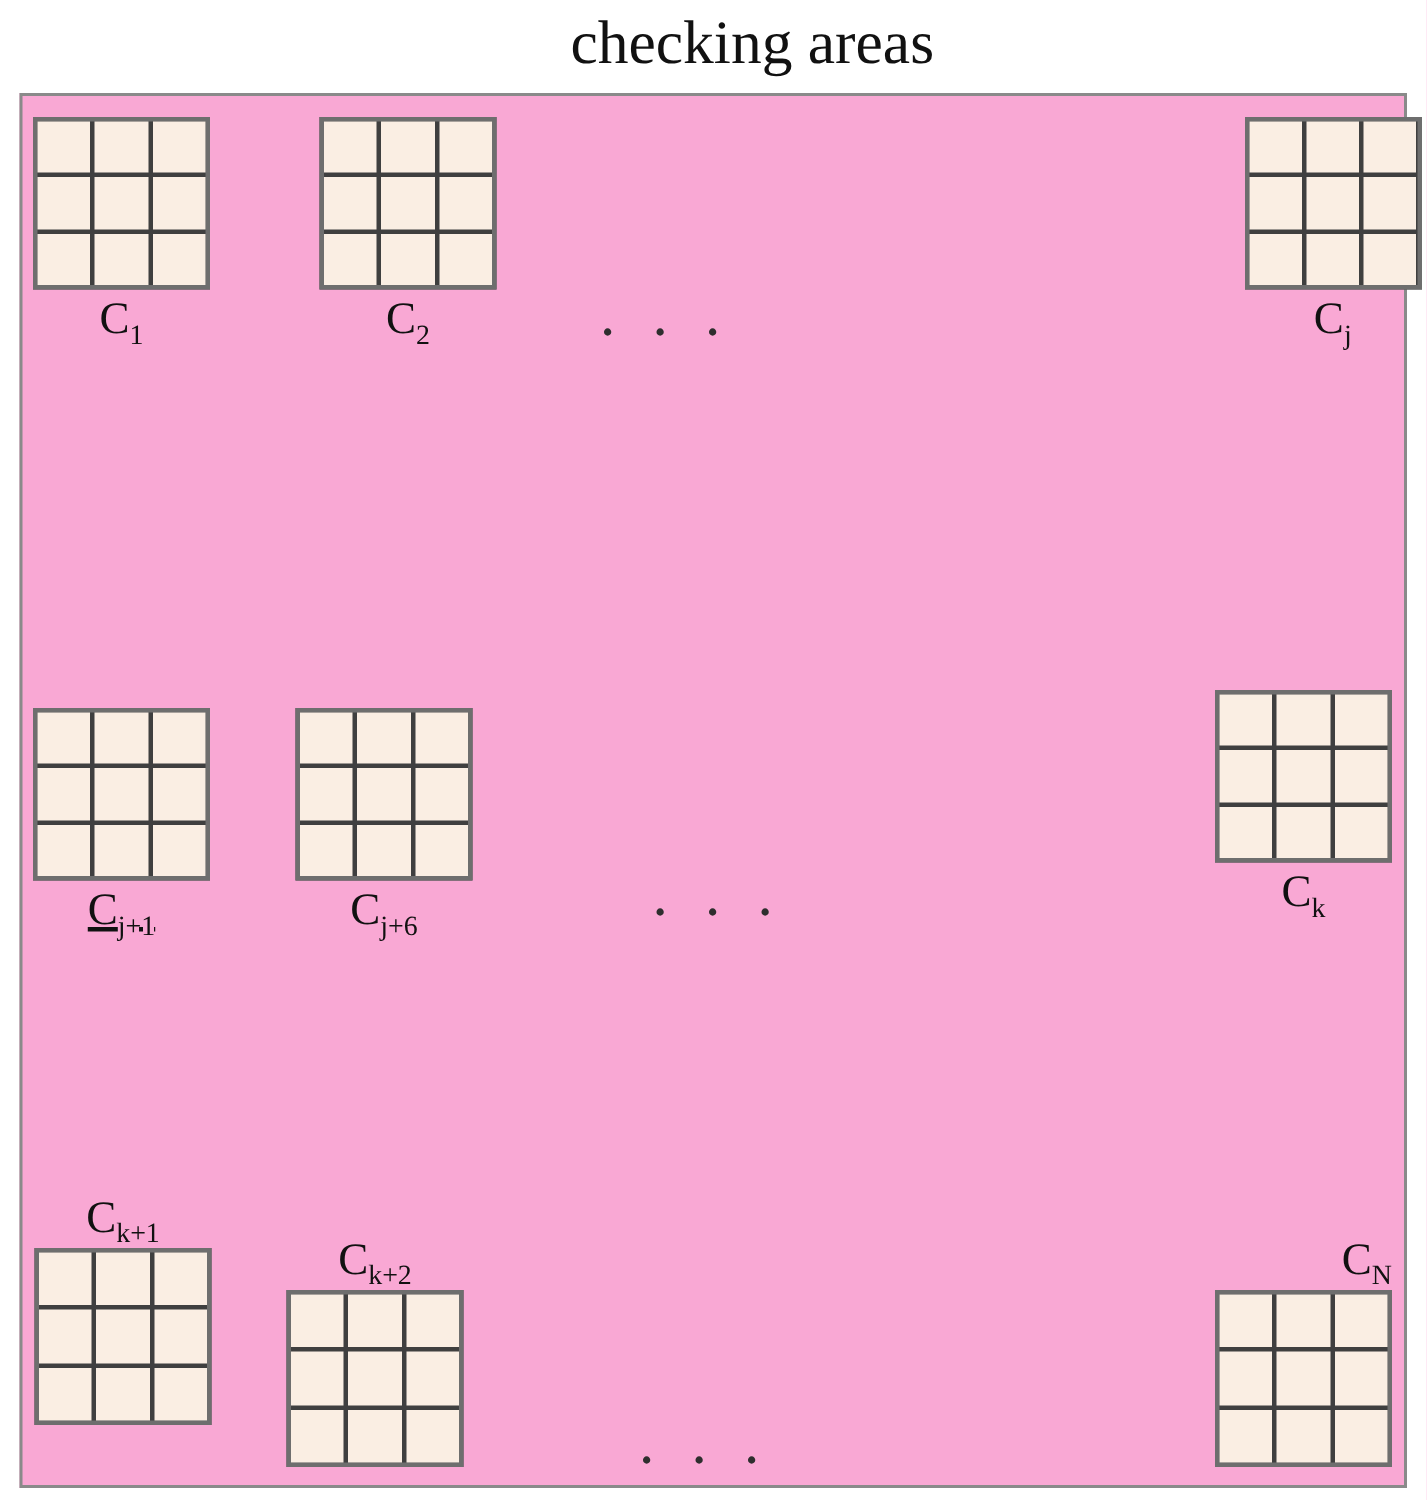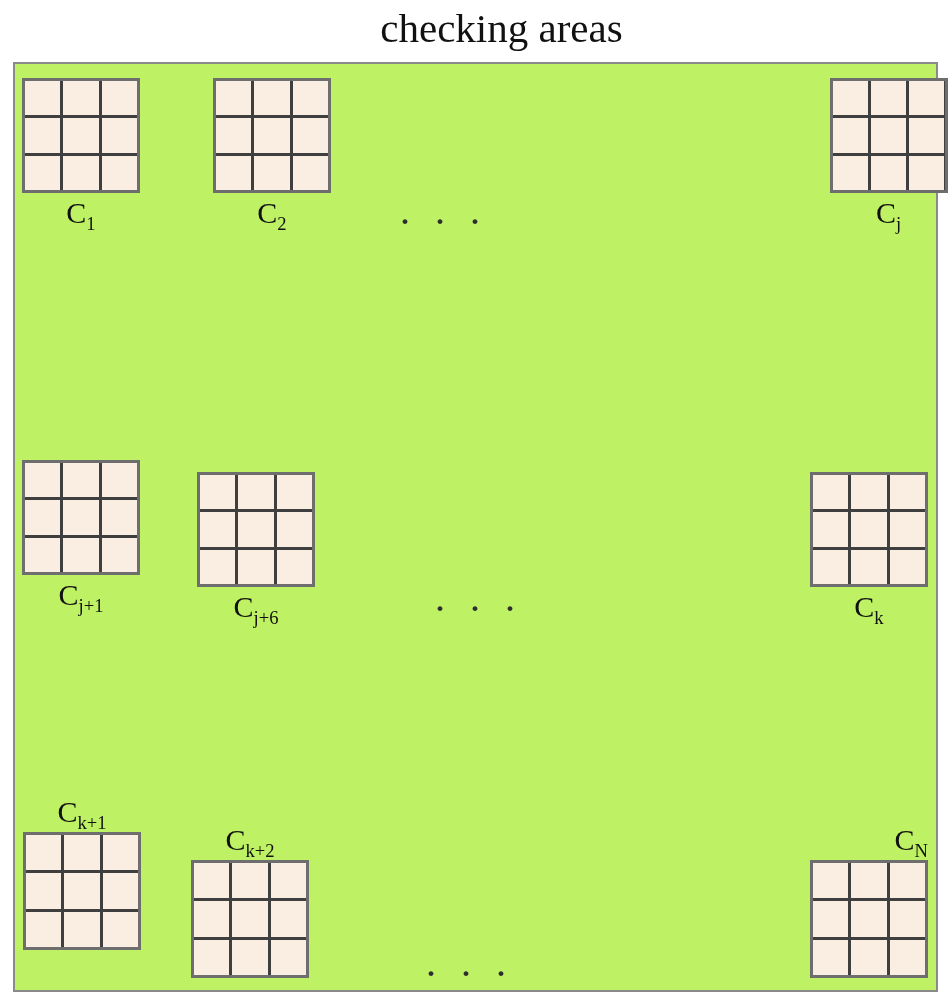--- a/index.html
+++ b/index.html
@@ -34,21 +34,21 @@
     color: var(--text);
     white-space: nowrap;
   }
   .outer-box {
     position: absolute;
     left: 13px;
     top: 62px;
     width: 925px;
     height: 930px;
     border: 2px solid var(--box-border);
-    background: #bef264;
+    background: #f9a8d4;
   }
   .unit {
     position: absolute;
     width: 118px;
     display: flex;
     flex-direction: column;
     align-items: center;
   }
   .mini-grid {
     width: 118px;
@@ -135,21 +135,21 @@
           <div class="cell"></div>
           <div class="cell"></div>
           <div class="cell"></div>
           <div class="cell"></div>
           <div class="cell"></div>
           <div class="cell"></div>
         </div>
       <div class="area-label"><span>C</span><sub>j</sub></div>
     </div>
 
-    <div class="unit" style="left:7px; top:396px;">
+    <div class="unit" style="left:7px; top:408px;text-decoration:underline;">
       <div class="mini-grid">
           <div class="cell"></div>
           <div class="cell"></div>
           <div class="cell"></div>
           <div class="cell"></div>
           <div class="cell"></div>
           <div class="cell"></div>
           <div class="cell"></div>
           <div class="cell"></div>
           <div class="cell"></div>
@@ -167,21 +167,21 @@
           <div class="cell"></div>
           <div class="cell"></div>
           <div class="cell"></div>
           <div class="cell"></div>
         </div>
       <div class="area-label"><span>C</span><sub>j+6</sub></div>
     </div>
 
     <div class="dots" style="left:400px; top:520px;">. . .</div>
 
-    <div class="unit" style="left:795px; top:408px;">
+    <div class="unit" style="left:795px; top:396px;">
       <div class="mini-grid">
           <div class="cell"></div>
           <div class="cell"></div>
           <div class="cell"></div>
           <div class="cell"></div>
           <div class="cell"></div>
           <div class="cell"></div>
           <div class="cell"></div>
           <div class="cell"></div>
           <div class="cell"></div>

